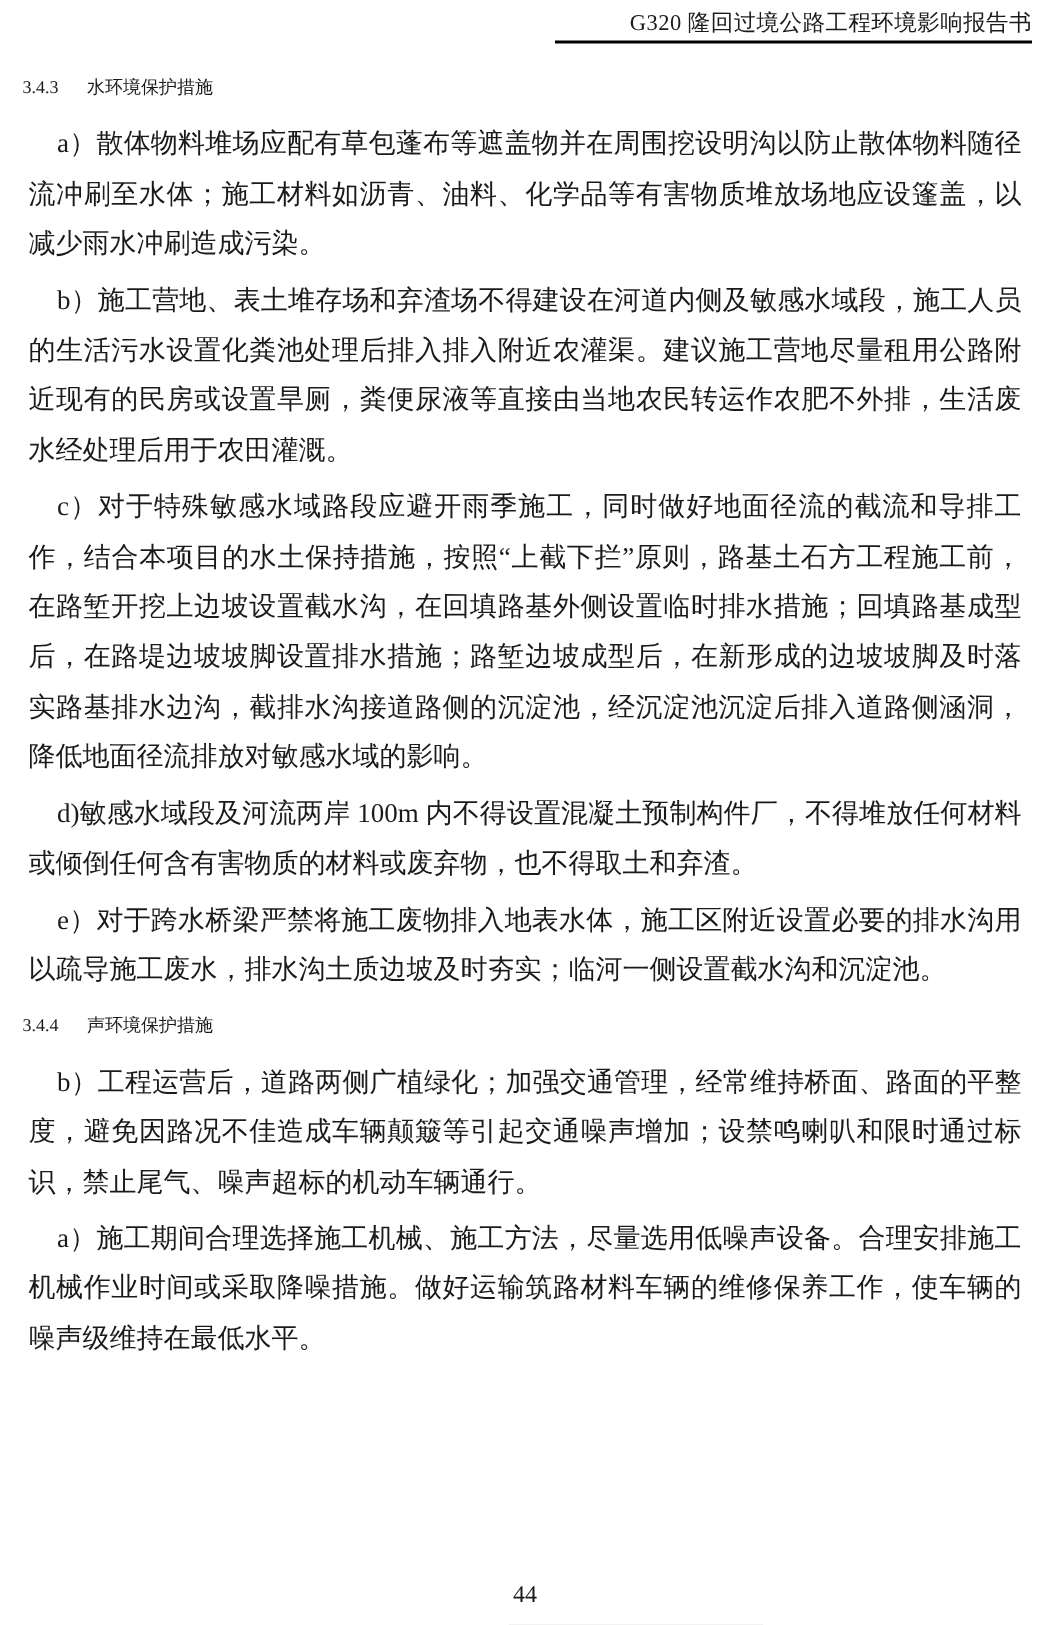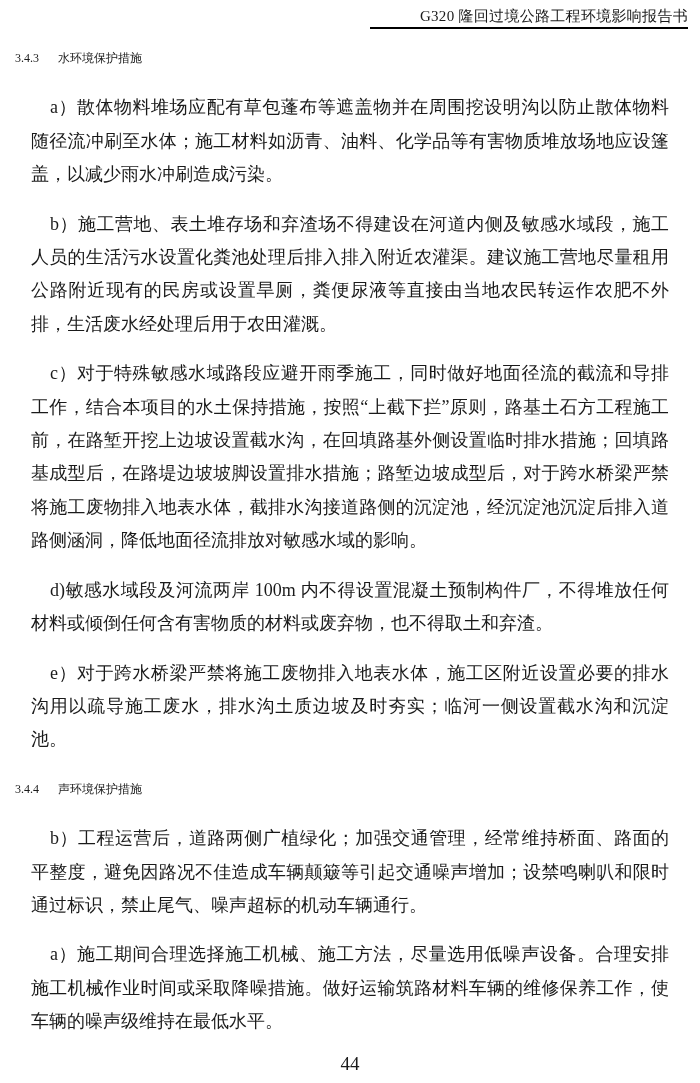--- a/index.html
+++ b/index.html
@@ -44,32 +44,32 @@
   }
   .section-heading {
     font-size: 12px;
     font-weight: normal;
     line-height: 33.4px;
     text-align: left;
   }
   .heading-number { margin-right: 16px; }
   .body-paragraph {
     text-indent: 19px;
-    margin: 16px;
+    margin: 4px;
   }
   
   .page-footer {
     position: absolute;
     bottom: 10px;
     left: 0;
     right: 0;
     text-align: center;
   }
   .page-number {
-    font-size: 19px;
+    font-size: 16px;
     line-height: 18px;
     margin-top: 18px;
   }
 </style>
 </head>
 <body>
 
 <div class="page">
 
   <header class="page-header">
@@ -81,21 +81,21 @@
 
   <main class="page-body">
 
     <h2 class="section-heading">
       <span class="heading-number">3.4.3</span>
       <span class="heading-title">水环境保护措施</span>
     </h2>
 
     <p class="body-paragraph">a）散体物料堆场应配有草包蓬布等遮盖物并在周围挖设明沟以防止散体物料随径流冲刷至水体；施工材料如沥青、油料、化学品等有害物质堆放场地应设篷盖，以减少雨水冲刷造成污染。</p>
     <p class="body-paragraph">b）施工营地、表土堆存场和弃渣场不得建设在河道内侧及敏感水域段，施工人员的生活污水设置化粪池处理后排入排入附近农灌渠。建议施工营地尽量租用公路附近现有的民房或设置旱厕，粪便尿液等直接由当地农民转运作农肥不外排，生活废水经处理后用于农田灌溉。</p>
-    <p class="body-paragraph">c）对于特殊敏感水域路段应避开雨季施工，同时做好地面径流的截流和导排工作，结合本项目的水土保持措施，按照“上截下拦”原则，路基土石方工程施工前，在路堑开挖上边坡设置截水沟，在回填路基外侧设置临时排水措施；回填路基成型后，在路堤边坡坡脚设置排水措施；路堑边坡成型后，对于跨水桥梁严禁将施工废物排入地表水体，截排水沟接道路侧的沉淀池，经沉淀池沉淀后排入道路侧涵洞，降低地面径流排放对敏感水域的影响。</p>
+    <p class="body-paragraph">c）对于特殊敏感水域路段应避开雨季施工，同时做好地面径流的截流和导排工作，结合本项目的水土保持措施，按照“上截下拦”原则，路基土石方工程施工前，在路堑开挖上边坡设置截水沟，在回填路基外侧设置临时排水措施；回填路基成型后，在路堤边坡坡脚设置排水措施；路堑边坡成型后，在新形成的边坡坡脚及时落实路基排水边沟，截排水沟接道路侧的沉淀池，经沉淀池沉淀后排入道路侧涵洞，降低地面径流排放对敏感水域的影响。</p>
     <p class="body-paragraph">d)敏感水域段及河流两岸 100m 内不得设置混凝土预制构件厂，不得堆放任何材料或倾倒任何含有害物质的材料或废弃物，也不得取土和弃渣。</p>
     <p class="body-paragraph">e）对于跨水桥梁严禁将施工废物排入地表水体，施工区附近设置必要的排水沟用以疏导施工废水，排水沟土质边坡及时夯实；临河一侧设置截水沟和沉淀池。</p>
 
     <h2 class="section-heading">
       <span class="heading-number">3.4.4</span>
       <span class="heading-title">声环境保护措施</span>
     </h2>
 
     <p class="body-paragraph">b）工程运营后，道路两侧广植绿化；加强交通管理，经常维持桥面、路面的平整度，避免因路况不佳造成车辆颠簸等引起交通噪声增加；设禁鸣喇叭和限时通过标识，禁止尾气、噪声超标的机动车辆通行。</p>
     <p class="body-paragraph">a）施工期间合理选择施工机械、施工方法，尽量选用低噪声设备。合理安排施工机械作业时间或采取降噪措施。做好运输筑路材料车辆的维修保养工作，使车辆的噪声级维持在最低水平。</p>

